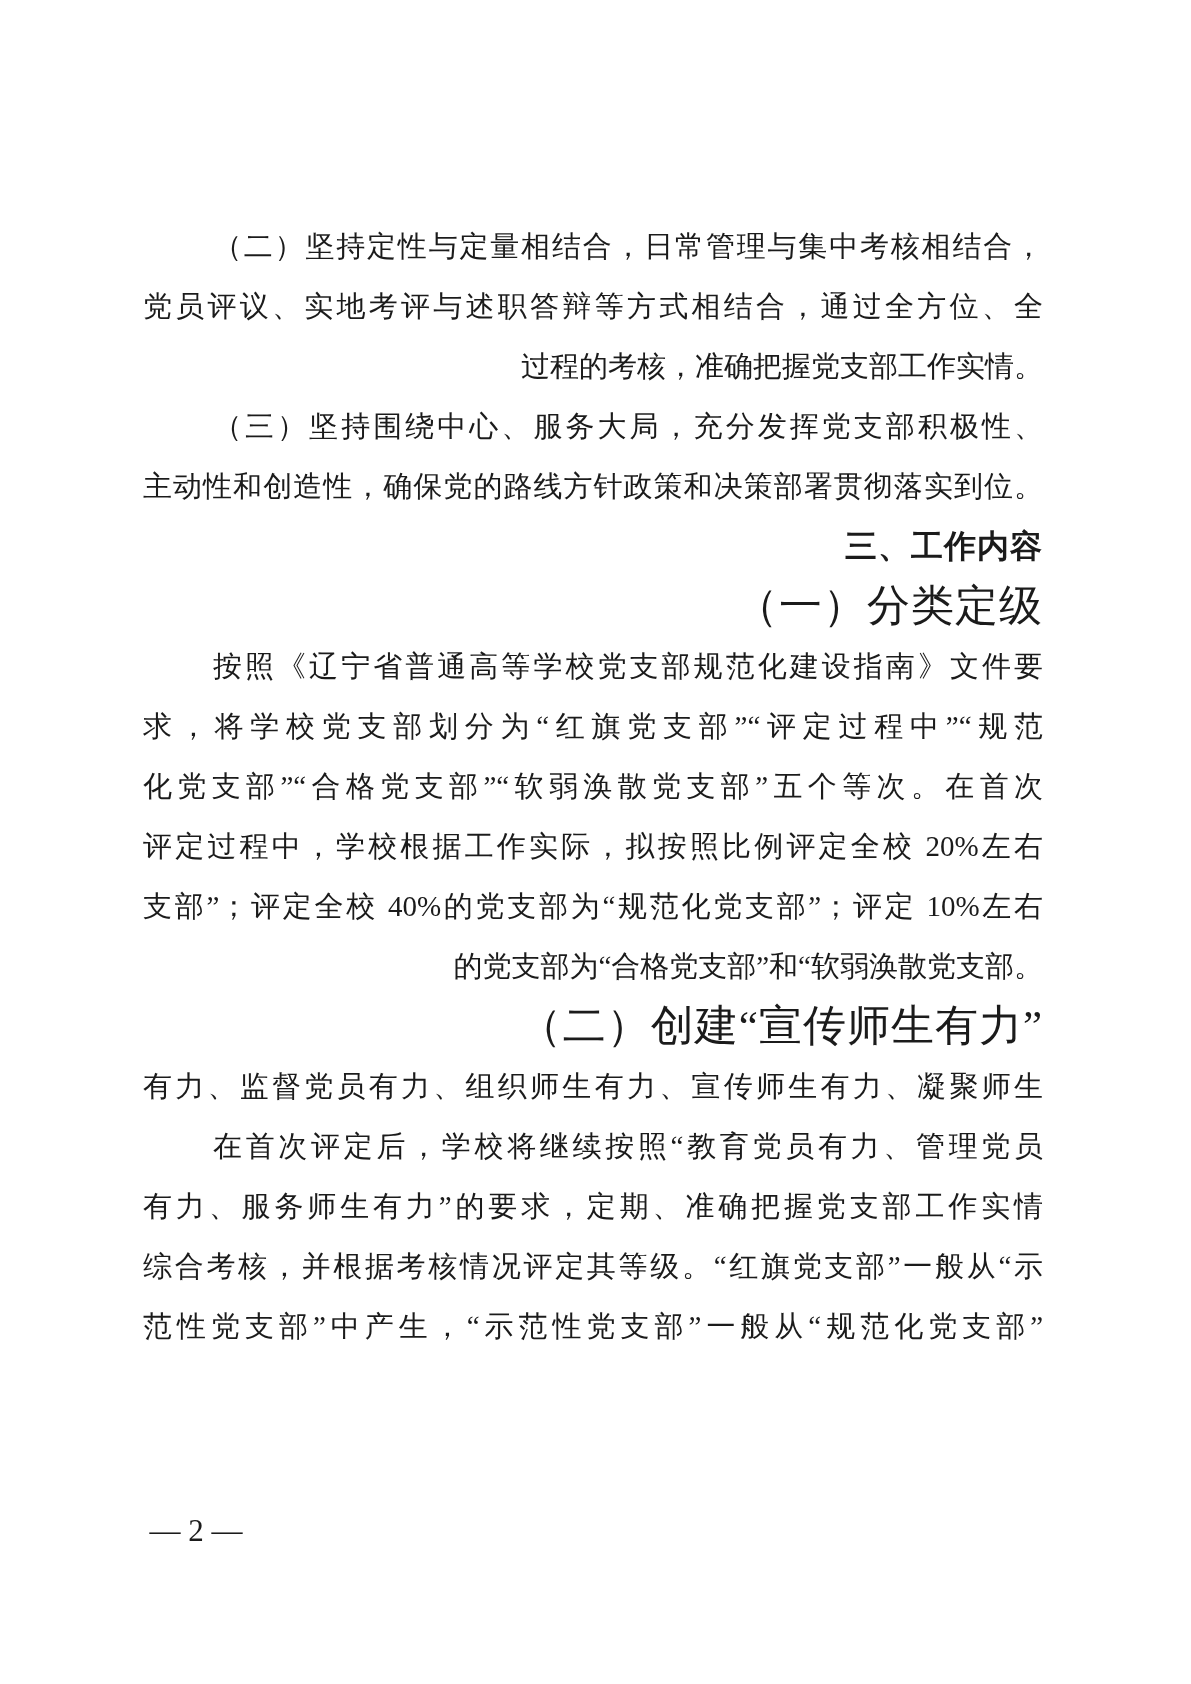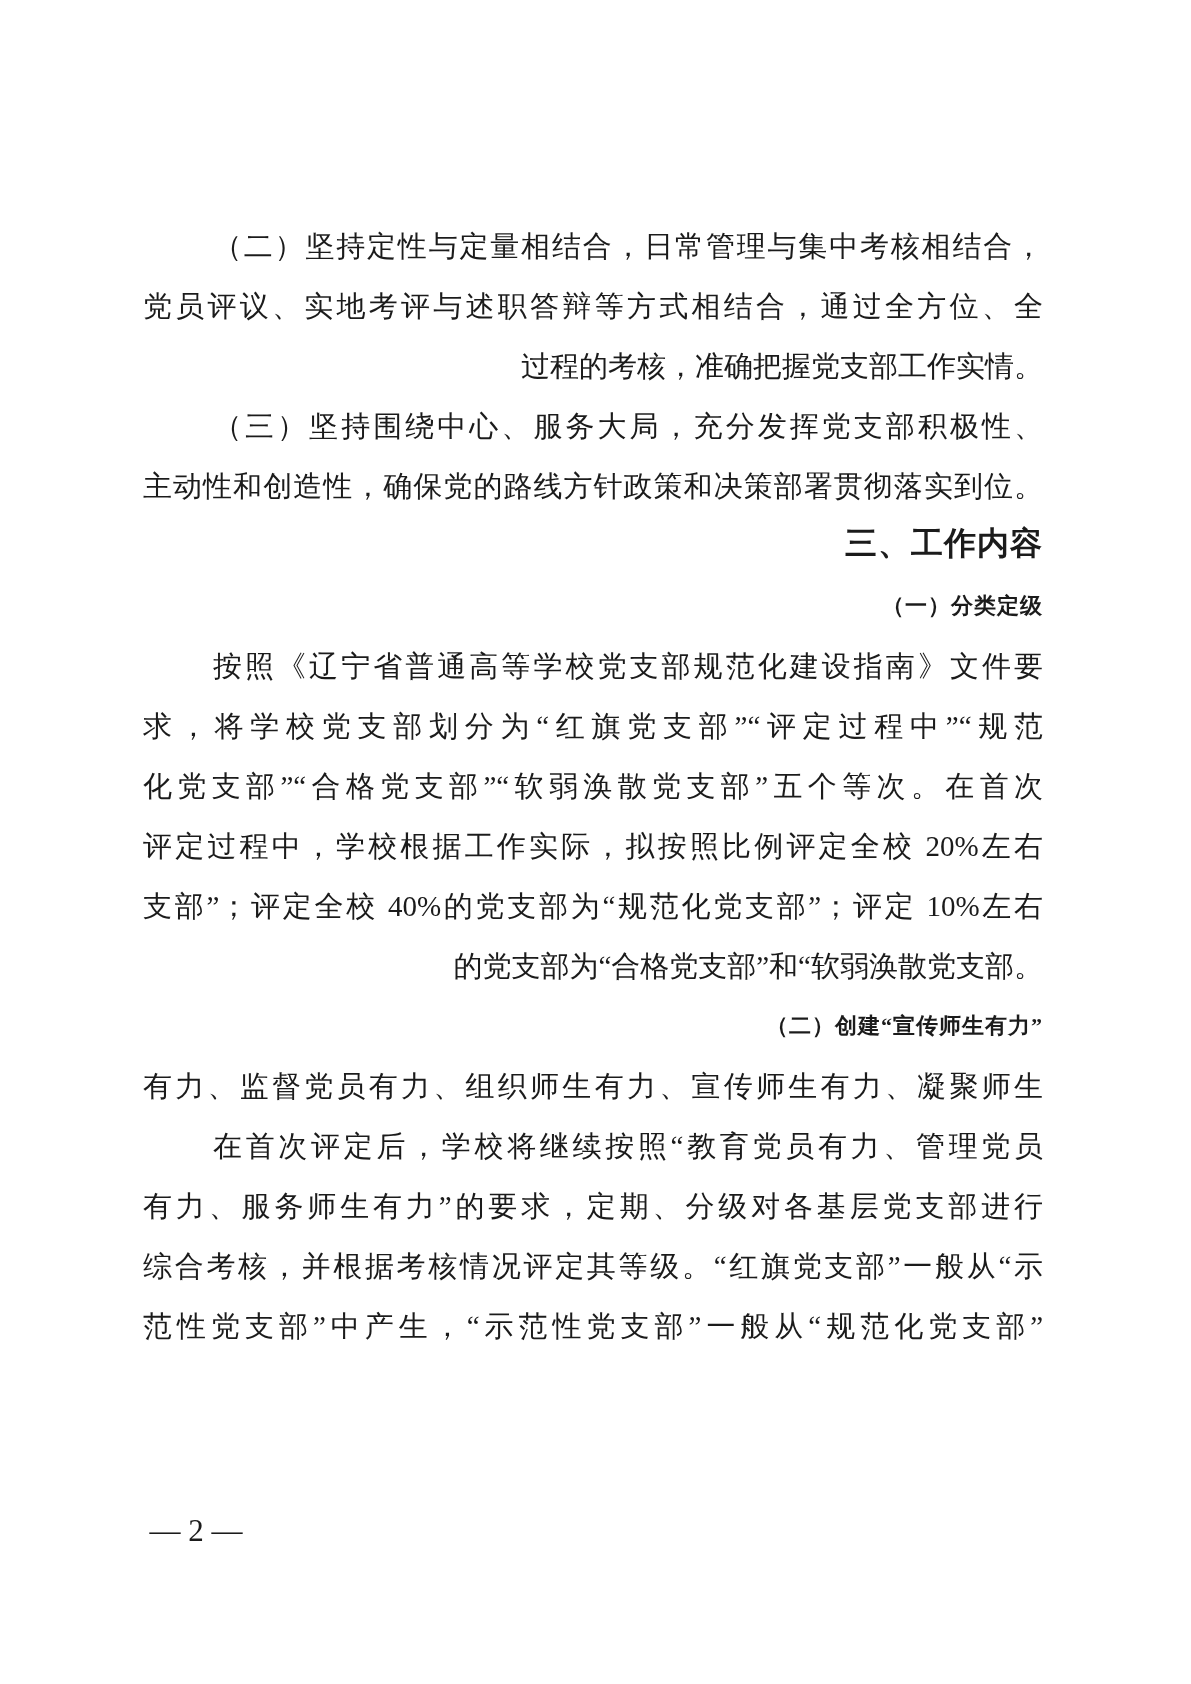--- a/index.html
+++ b/index.html
@@ -30,29 +30,29 @@
     text-align: right;
   }
   .line.fill {
     text-align: justify;
     text-align-last: justify;
   }
   .line.indent {
     text-indent: 70px;
   }
   .line.heading1 {
-    font-family: Liberation Mono, monospace;
+    font-family: Liberation Serif, serif;
     font-weight: 700;
     font-size: 32px;
     text-indent: 70px;
     letter-spacing: 1px;
   }
   .line.heading2 {
-    font-weight: 700;
-    font-size: 22px;
+    font-weight: 400;
+    font-size: 43px;
     text-indent: 64px;
     letter-spacing: 1px;
   }
   .page-number {
     position: absolute;
     left: 143px;
     top: 1503px;
     width: 106px;
     height: 56px;
     line-height: 56px;
@@ -77,18 +77,18 @@
       <div class="line heading2 indent">（一）分类定级</div>
       <div class="line paragraph fill indent">按照《辽宁省普通高等学校党支部规范化建设指南》文件要</div>
       <div class="line paragraph fill">求，将学校党支部划分为“红旗党支部”“评定过程中”“规范</div>
       <div class="line paragraph fill">化党支部”“合格党支部”“软弱涣散党支部”五个等次。在首次</div>
       <div class="line paragraph fill">评定过程中，学校根据工作实际，拟按照比例评定全校 20%左右</div>
       <div class="line paragraph fill">支部”；评定全校 40%的党支部为“规范化党支部”；评定 10%左右</div>
       <div class="line paragraph">的党支部为“合格党支部”和“软弱涣散党支部。</div>
       <div class="line heading2 indent">（二）创建“宣传师生有力”</div>
       <div class="line paragraph fill">有力、监督党员有力、组织师生有力、宣传师生有力、凝聚师生</div>
       <div class="line paragraph fill indent">在首次评定后，学校将继续按照“教育党员有力、管理党员</div>
-      <div class="line paragraph fill">有力、服务师生有力”的要求，定期、分级对各基层党支部进行</div>
+      <div class="line paragraph fill">有力、服务师生有力”的要求，定期、准确把握党支部工作实情</div>
       <div class="line paragraph fill">综合考核，并根据考核情况评定其等级。“红旗党支部”一般从“示</div>
       <div class="line paragraph fill">范性党支部”中产生，“示范性党支部”一般从“规范化党支部”</div>
     </div>
   <div class="page-number">— 2 —</div>
 </div>
 
 </body></html>

